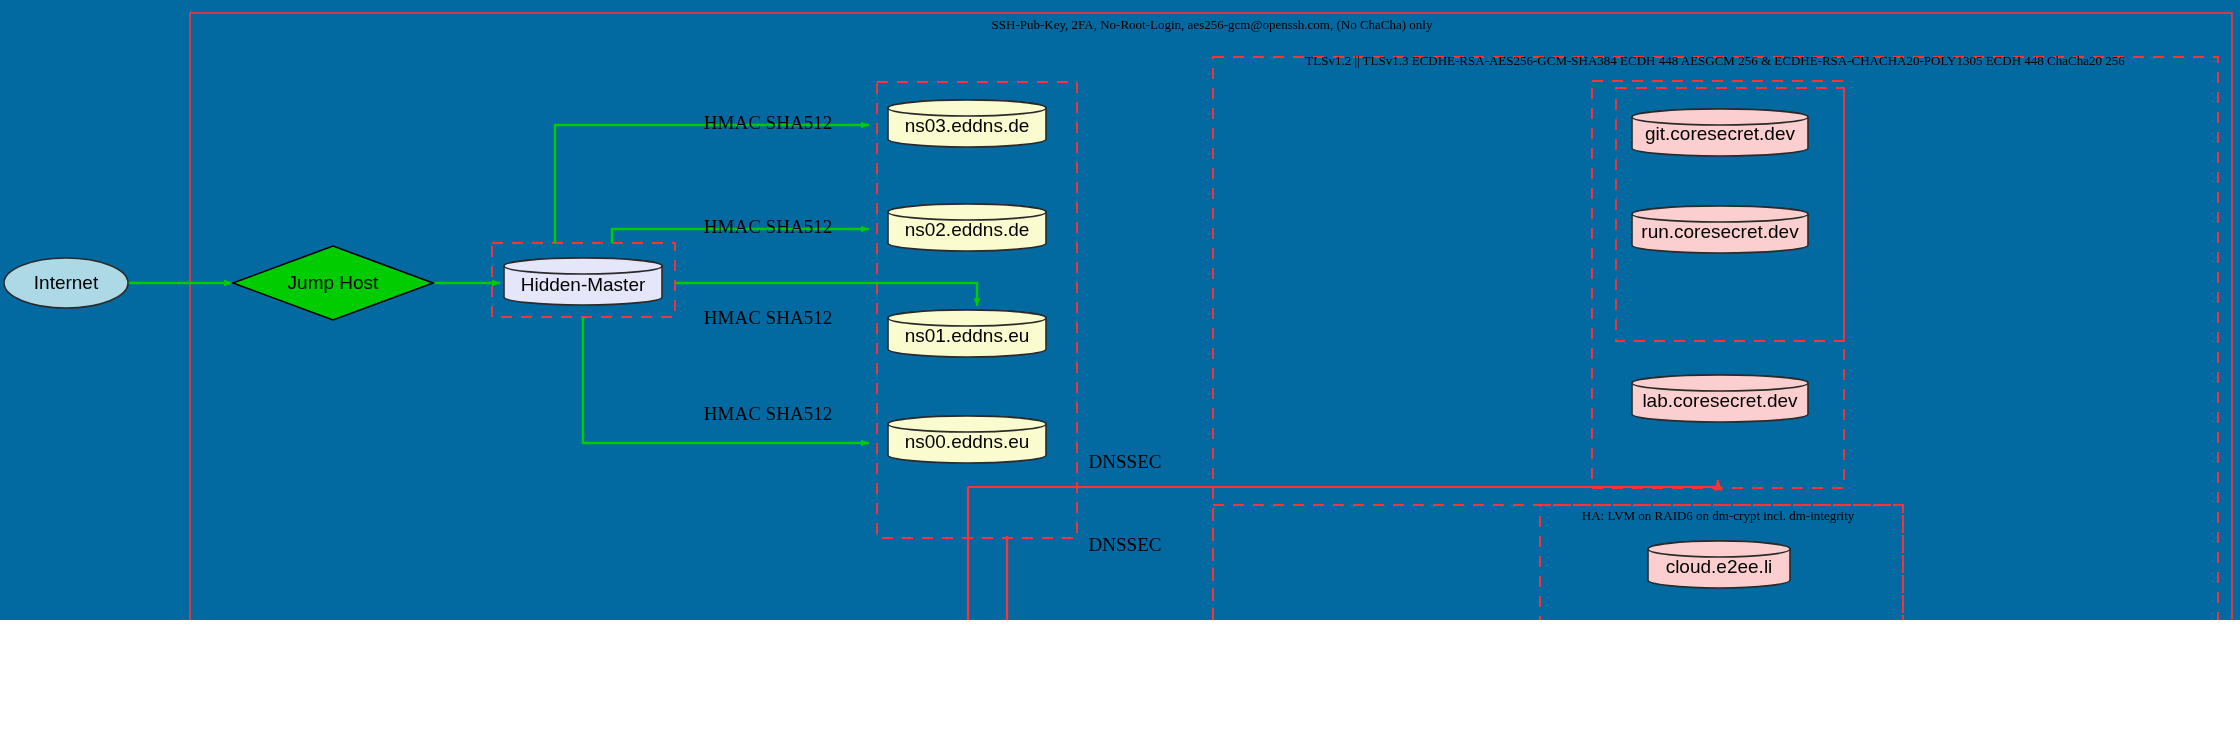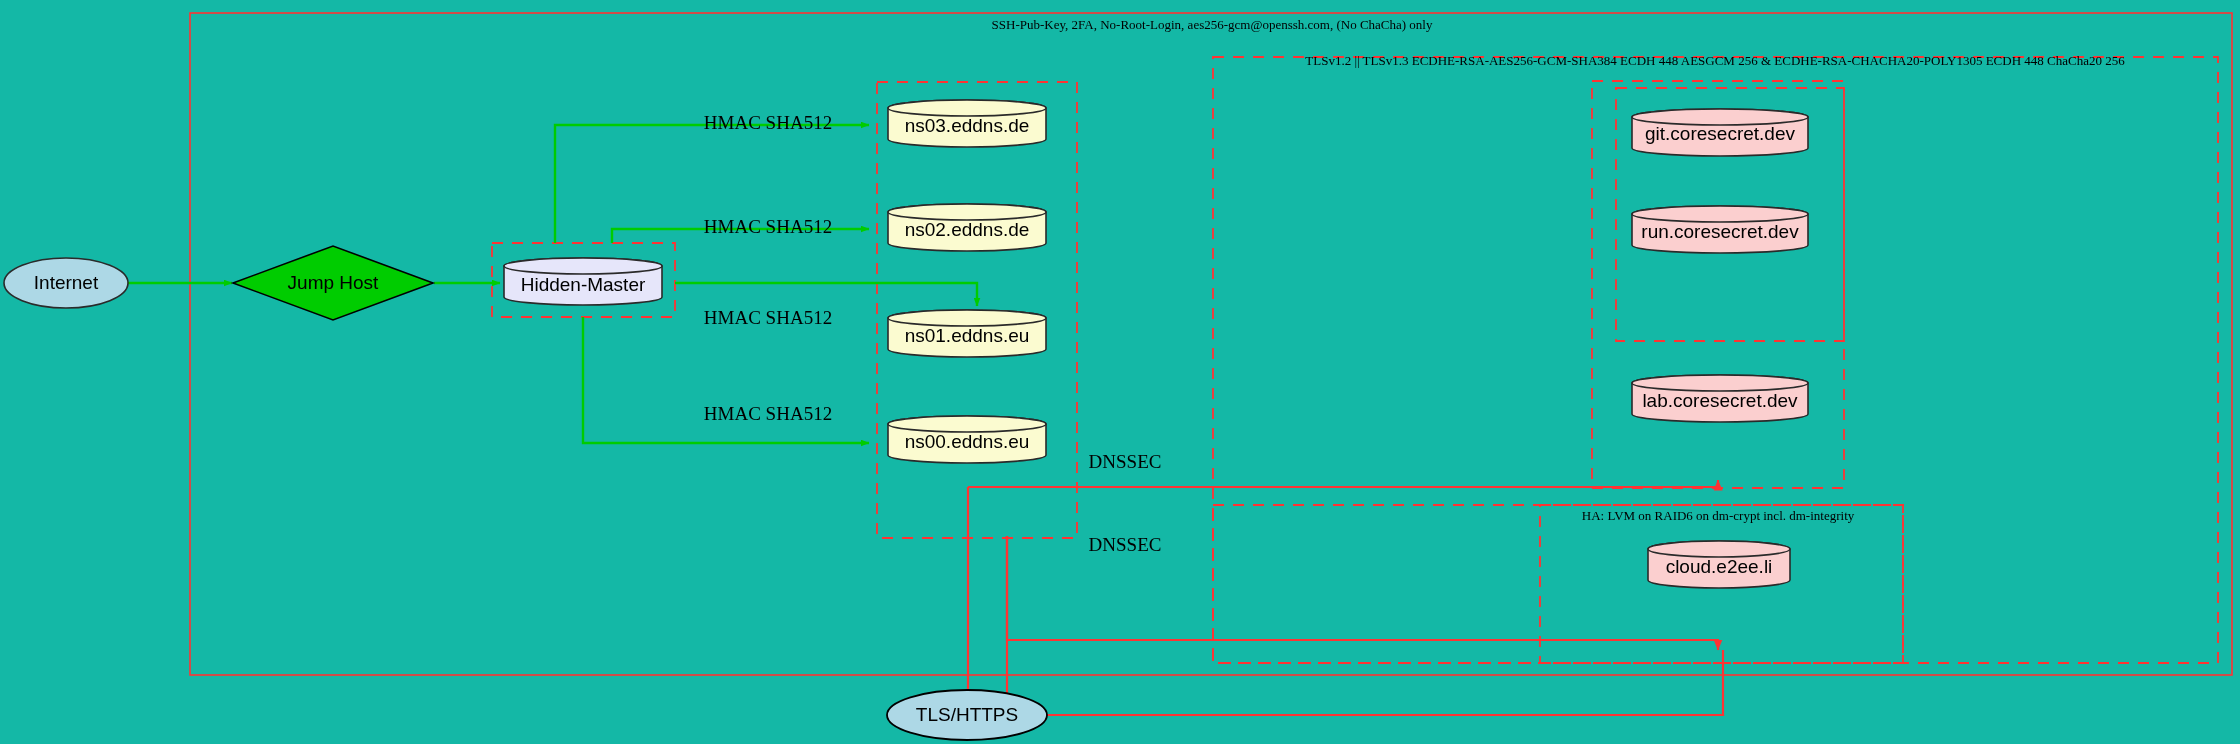--- a/index.html
+++ b/index.html
@@ -3,22 +3,22 @@
 <meta charset="utf-8">
 <style>
   html, body {
     margin: 0;
     padding: 0;
     background: #ffffff;
   }
   #canvas {
     position: relative;
     width: 2240px;
-    height: 744px;
-    background: #14b8a6;
+    height: 620px;
+    background: #0369a1;
     font-family: "Liberation Sans", sans-serif;
     overflow: hidden;
   }
   svg.layer {
     position: absolute;
     left: 0;
     top: 0;
     width: 2240px;
     height: 744px;
     pointer-events: none;

